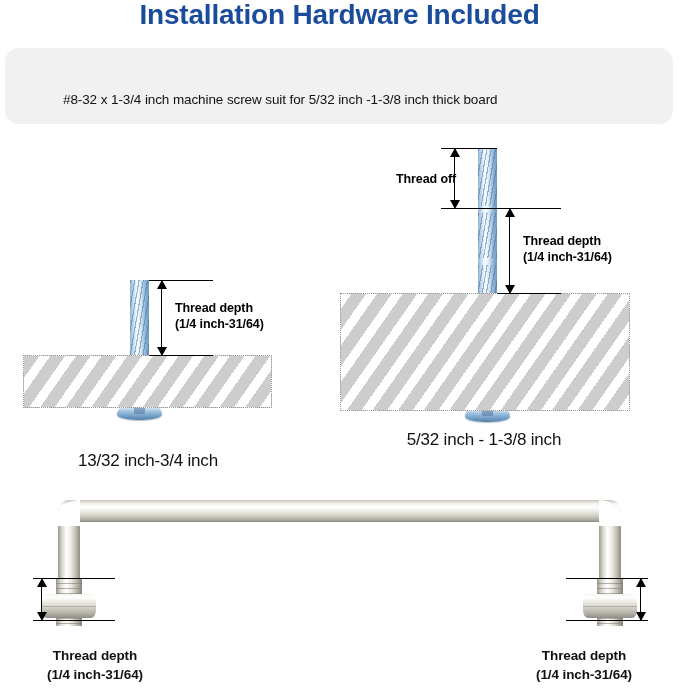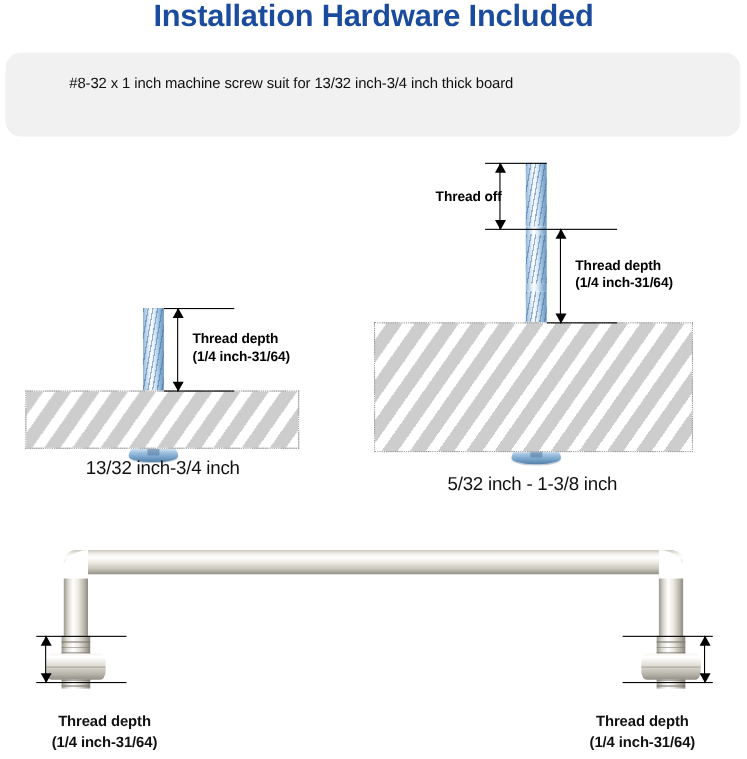--- a/index.html
+++ b/index.html
@@ -272,21 +272,21 @@
     letter-spacing: -0.1px;
     text-align: center;
   }
 </style>
 </head>
 <body>
 
 <div id="page-title">Installation Hardware Included</div>
 
 <div id="spec-box">
-  <div class="spec-line" id="spec-line-1">#8-32 x 1 inch machine screw suit for  13/32 inch-3/4 inch thick board</div>
+  <div class="spec-line" id="spec-line-2">#8-32 x 1-3/4 inch machine screw suit for 5/32 inch -1-3/8 inch thick board</div>
 </div>
 
 <div id="diagram-area">
 
   <div>
 
     <div class="screw-shank" style="left:130px; top:150px; width:19px; height:128px;"></div>
 
     <div class="screw-head" style="left:117px; top:272px; width:45px; height:18px;"></div>
     <div class="head-slot" style="left:134px; top:274px; width:11px; height:10px;"></div>
@@ -297,21 +297,21 @@
     <div class="tick-h" style="left:149px; top:225px; width:64px;"></div>
     <div class="dim-line-v" style="left:161px; top:150px; height:76px;"></div>
     <div class="arrow-up" style="left:157px; top:150px;"></div>
     <div class="arrow-down" style="left:157px; top:217px;"></div>
 
     <div class="dim-label" style="left:175px; top:170px;">
       <div>Thread depth</div>
       <div>(1/4 inch-31/64)</div>
     </div>
 
-    <div class="caption" style="left:0px; top:286px; width:296px;">13/32 inch-3/4 inch</div>
+    <div class="caption" style="left:0px; top:321px; width:296px;">13/32 inch-3/4 inch</div>
   </div>
 
   <div>
 
     <div class="screw-shank" style="left:478px; top:18px; width:19px; height:58px;"></div>
     <div class="screw-plain" style="left:478px; top:76px; width:19px; height:7px;"></div>
     <div class="screw-shank" style="left:478px; top:83px; width:19px; height:45px;"></div>
     <div class="screw-plain" style="left:478px; top:128px; width:19px; height:7px;"></div>
     <div class="screw-shank" style="left:478px; top:135px; width:19px; height:38px;"></div>
     <div class="screw-plain" style="left:478px; top:173px; width:19px; height:7px;"></div>

